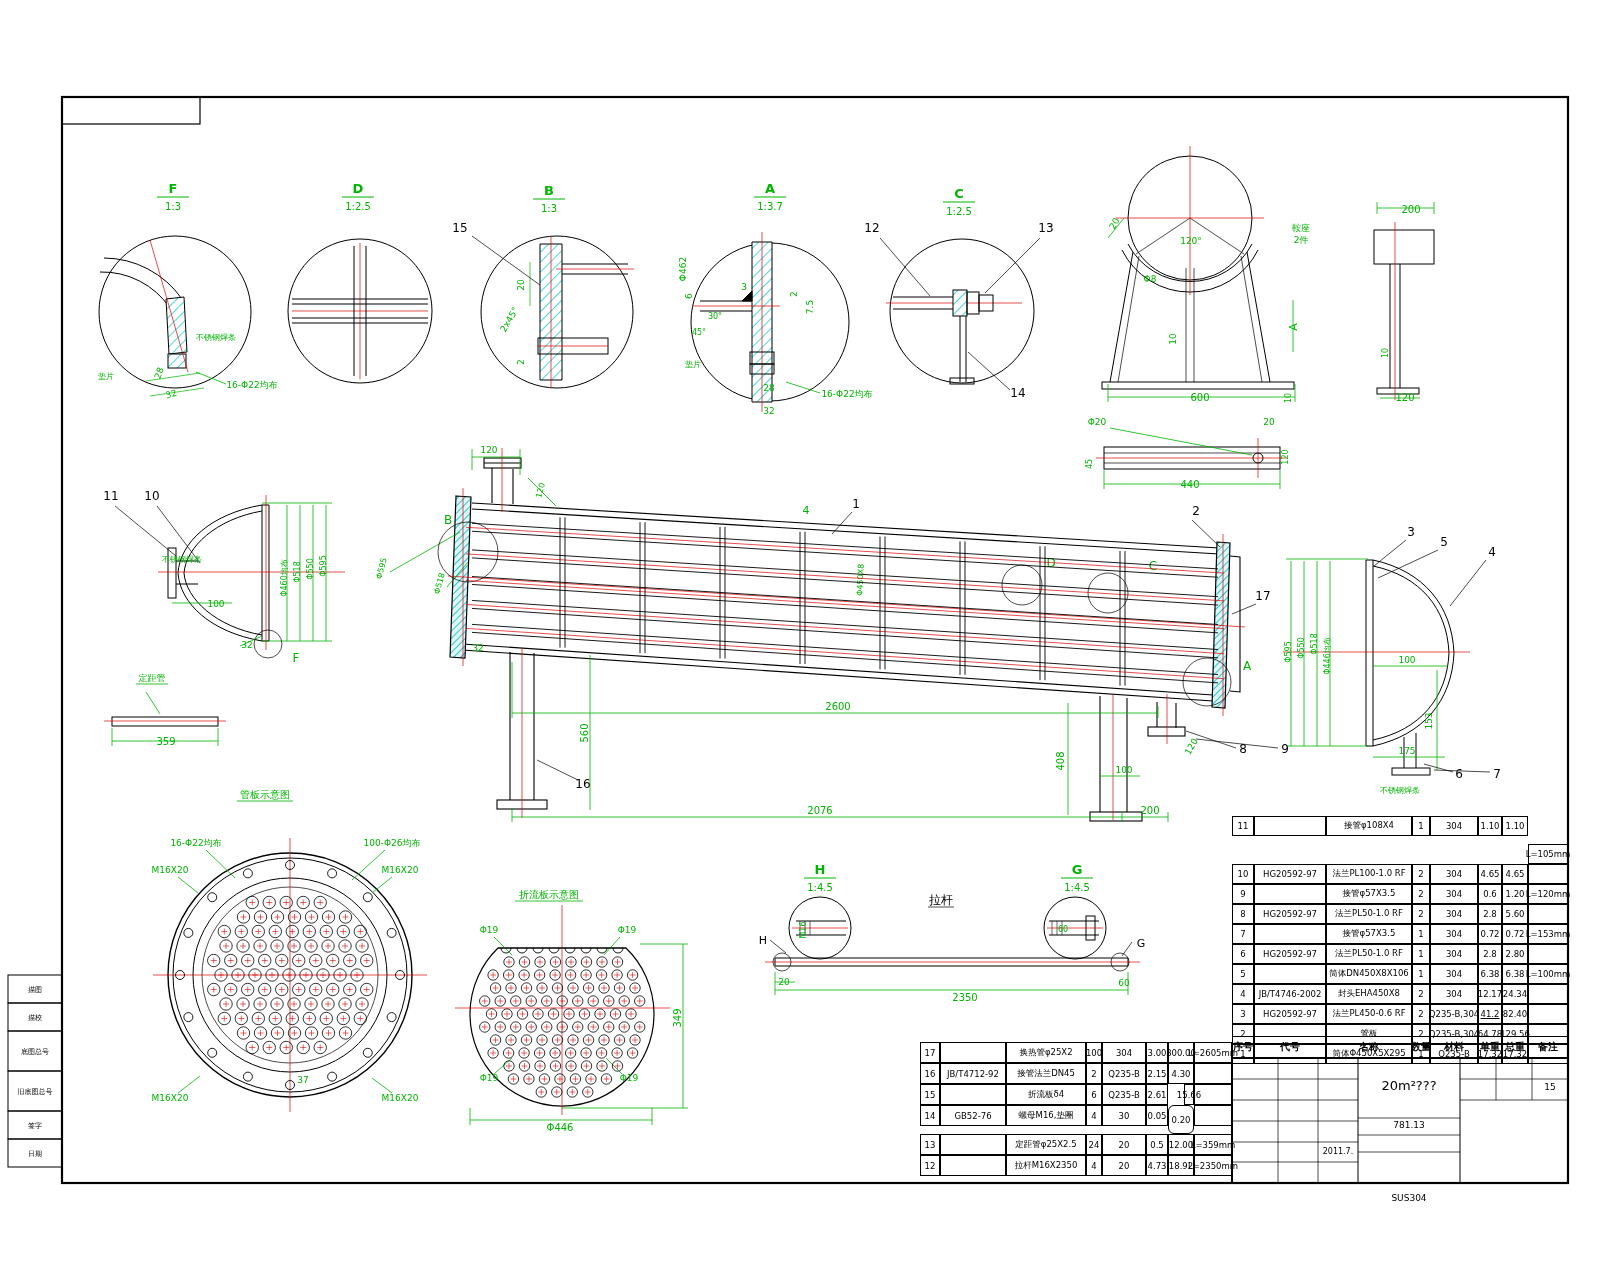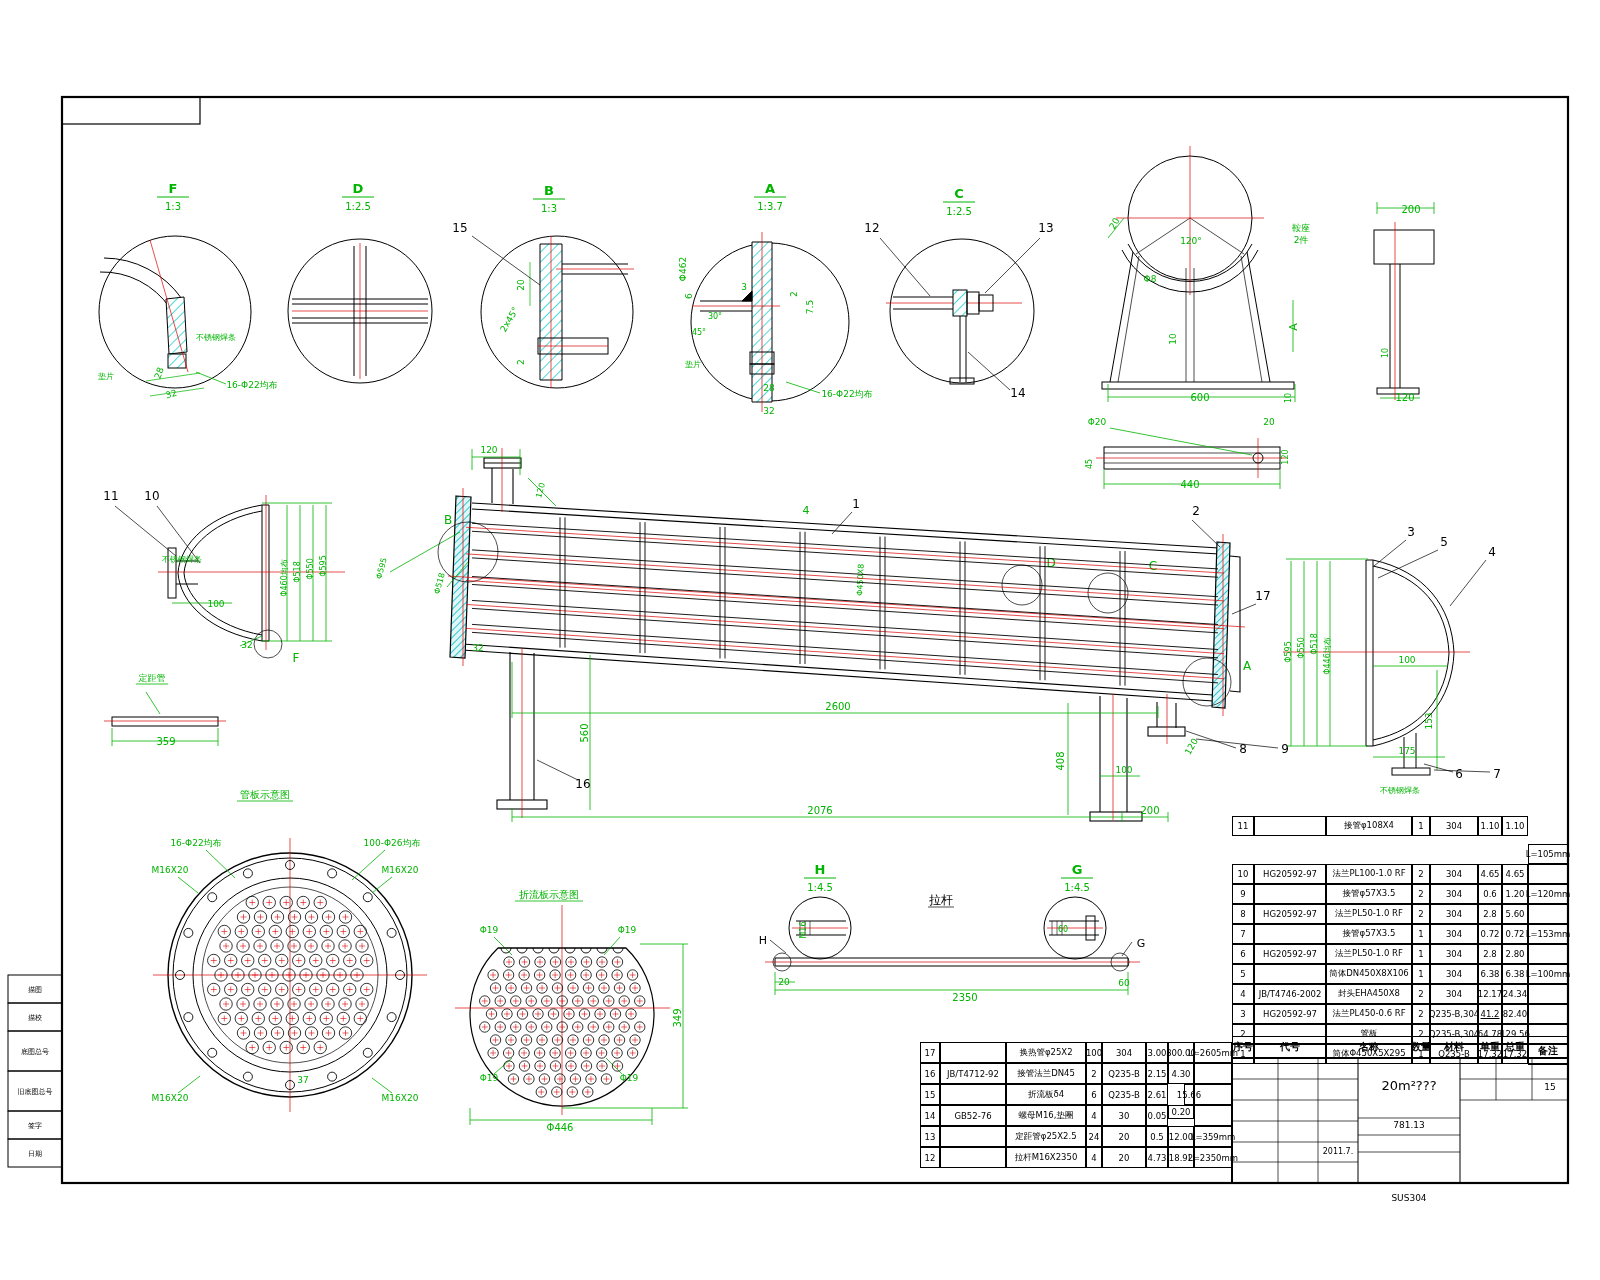--- a/index.html
+++ b/index.html
@@ -1222,21 +1222,21 @@
       <div class="cell" style="height: 20px;"></div>
     </div>
 <div id="bom-right-h" class="bom" style="left: 1232px; top: 1036px; grid-template-columns: 22px 72px 86px 18px 48px 24px 26px 40px; font-size: 10px;">
       <div class="cell hdr" style="height: 22px;">序号</div>
       <div class="cell hdr" style="height: 22px;">代号</div>
       <div class="cell hdr" style="height: 22px;">名称</div>
       <div class="cell hdr" style="height: 22px;">数量</div>
       <div class="cell hdr" style="height: 22px;">材料</div>
       <div class="cell hdr" style="height: 22px;">单重</div>
       <div class="cell hdr" style="height: 22px;">总重</div>
-      <div class="cell hdr" style="height: 29px; text-align: center;">备注</div>
+      <div class="cell hdr" style="height: 22px; text-align: center;">备注</div>
     </div>
 <div id="bom-left" class="bom" style="left: 920px; top: 1042px; grid-template-columns: 20px 66px 80px 16px 44px 22px 26px 38px; font-size: 8.5px;">
       <div class="cell" style="height: 21px;">17</div>
       <div class="cell" style="height: 21px;"></div>
       <div class="cell" style="height: 21px;">换热管φ25X2</div>
       <div class="cell" style="height: 21px;">100</div>
       <div class="cell" style="height: 21px;">304</div>
       <div class="cell" style="height: 21px;">3.00</div>
       <div class="cell" style="height: 21px;">300.00</div>
       <div class="cell" style="height: 21px;">L=2605mm</div>
@@ -1255,21 +1255,21 @@
       <div class="cell" style="height: 21px;">Q235-B</div>
       <div class="cell" style="height: 21px;">2.61</div>
       <div class="cell" style="height: 21px; margin-left: 16px;">15.66</div>
       <div class="cell" style="height: 21px;"></div>
       <div class="cell" style="height: 21px;">14</div>
       <div class="cell" style="height: 21px;">GB52-76</div>
       <div class="cell" style="height: 21px;">螺母M16,垫圈</div>
       <div class="cell" style="height: 21px;">4</div>
       <div class="cell" style="height: 21px;">30</div>
       <div class="cell" style="height: 21px;">0.05</div>
-      <div class="cell" style="height: 14px;">0.20</div>
+      <div class="cell" style="height: 29px; border-radius: 6px;">0.20</div>
       <div class="cell" style="height: 21px;"></div>
       <div class="cell" style="height: 21px;">13</div>
       <div class="cell" style="height: 21px;"></div>
       <div class="cell" style="height: 21px;">定距管φ25X2.5</div>
       <div class="cell" style="height: 21px;">24</div>
       <div class="cell" style="height: 21px;">20</div>
       <div class="cell" style="height: 21px;">0.5</div>
       <div class="cell" style="height: 21px;">12.00</div>
       <div class="cell" style="height: 21px;">L=359mm</div>
       <div class="cell" style="height: 21px;">12</div>

